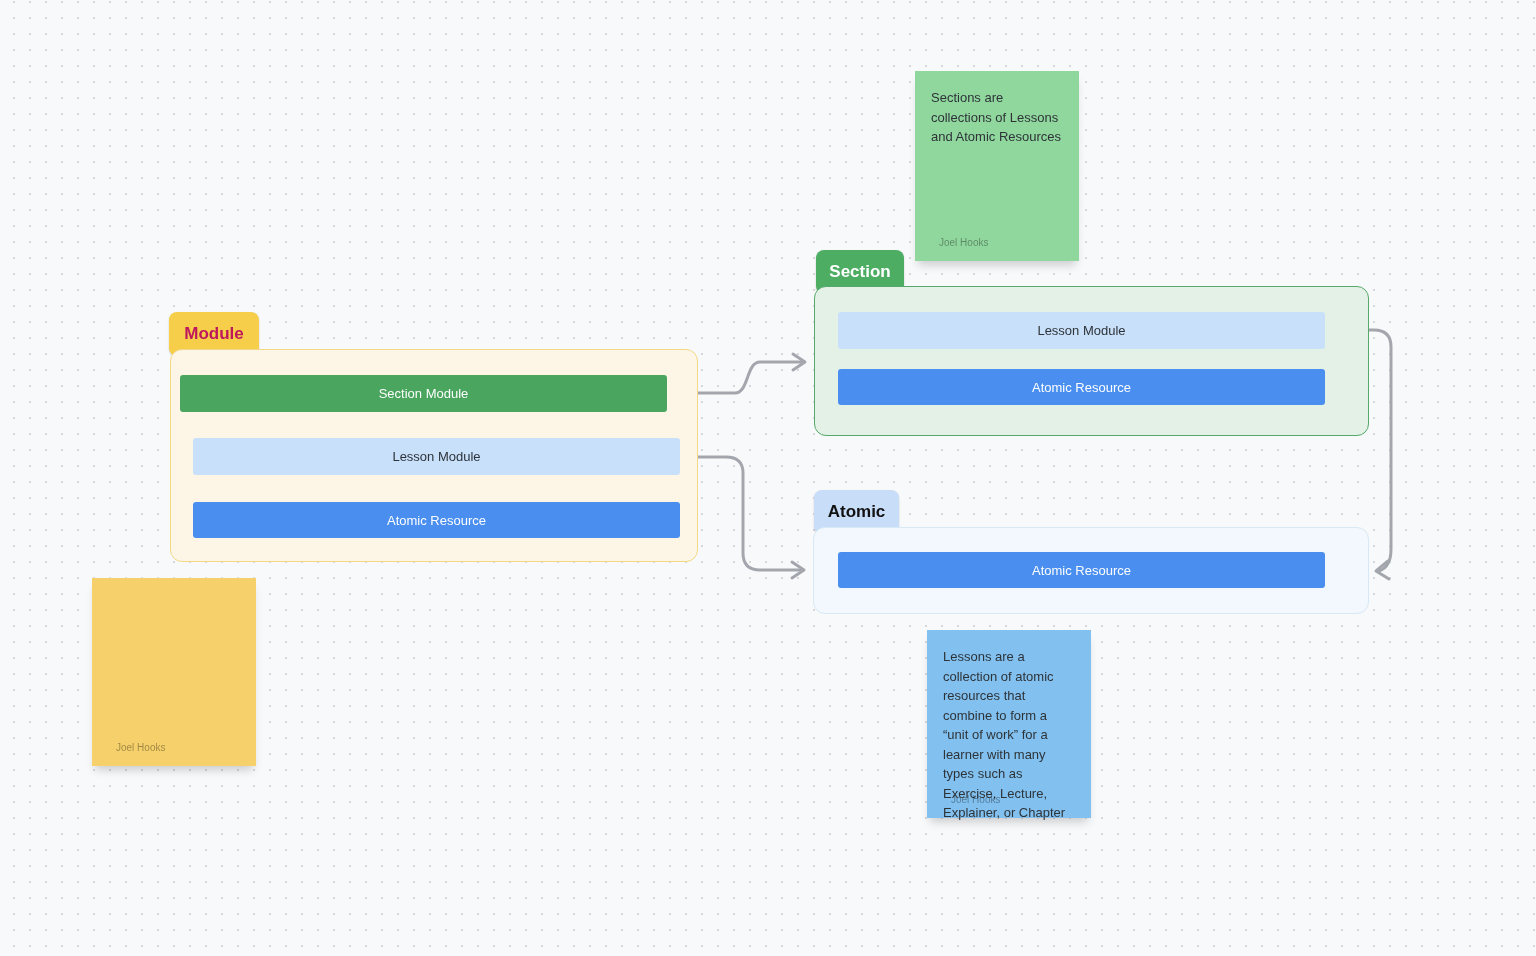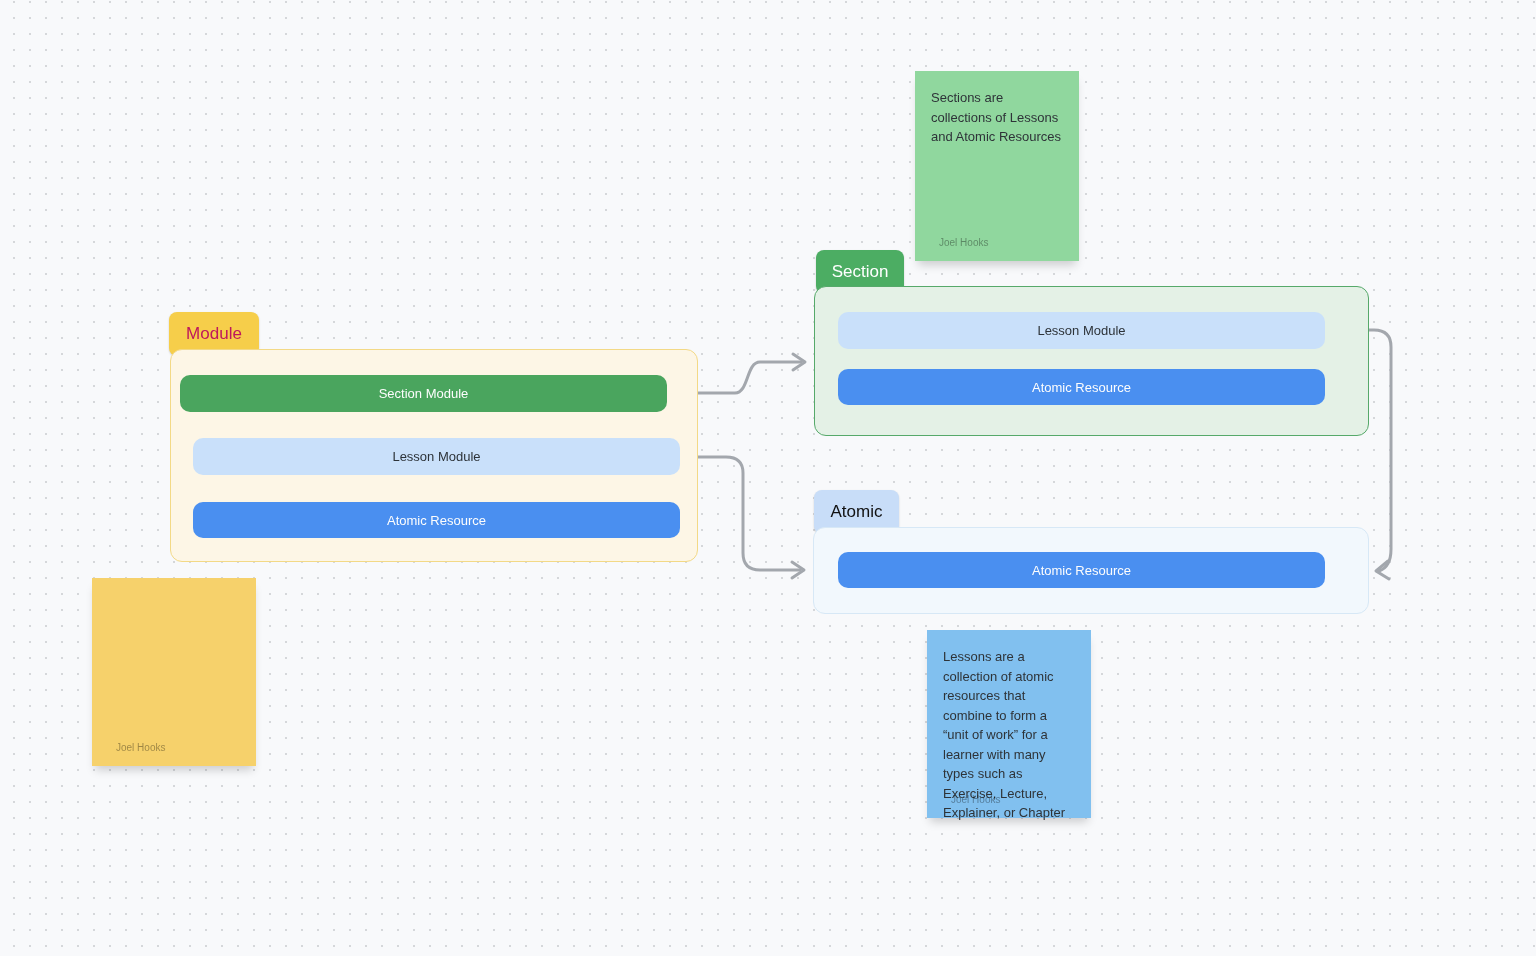--- a/index.html
+++ b/index.html
@@ -55,41 +55,41 @@
   .sticky.blue   { background: #81c0ef; height: 188px; }
   
   .pill {
     position: absolute;
     height: 44px;
     display: flex;
     align-items: center;
     justify-content: center;
     border-radius: 8px;
     font-size: 17px;
-    font-weight: 400;
+    font-weight: 700;
     box-shadow: 0 1px 2px rgba(0,0,0,0.18);
   }
   .pill.module  { background: #f6ce4a; color: #be185d; width: 90px; }
   .pill.section { background: #4cad63; color: #fff; width: 88px; }
   .pill.lesson  { background: #c8ddf8; color: #111; width: 85px; }
   
   .group {
     position: absolute;
     border-radius: 12px;
     border: 1.5px solid;
   }
   .group.module-group  { background: #fdf6e6; border-color: #f3d986; }
   .group.section-group { background: #e4f1e6; border-color: #56a96a; }
   .group.lesson-group  { background: #f2f8fd; border-color: #d7e8f6; }
   
   .bar {
     position: absolute;
     width: 487px;
     height: 36px;
-    border-radius: 10px;
+    border-radius: 3px;
     display: flex;
     align-items: center;
     justify-content: center;
     font-size: 13px;
   }
   .bar.section-bar { background: #4aa55e; color: #fdfdfd; height: 37px; }
   .bar.lesson-bar  { background: #c9e0fa; color: #2d3339; height: 37px; }
   .bar.atomic-bar  { background: #4a8ff0; color: #fdfdfd; }
 </style>
 </head>

